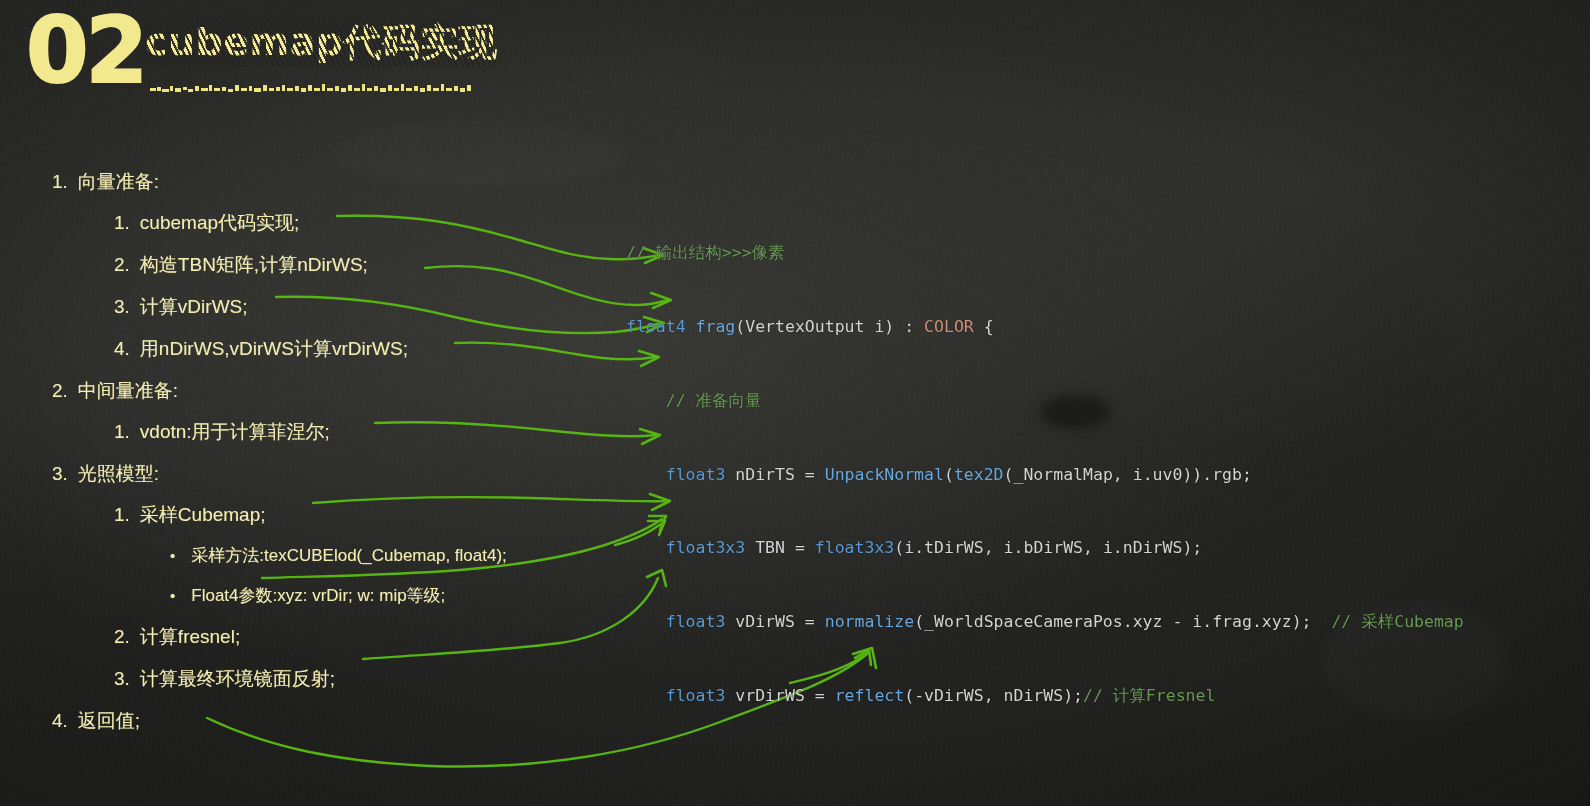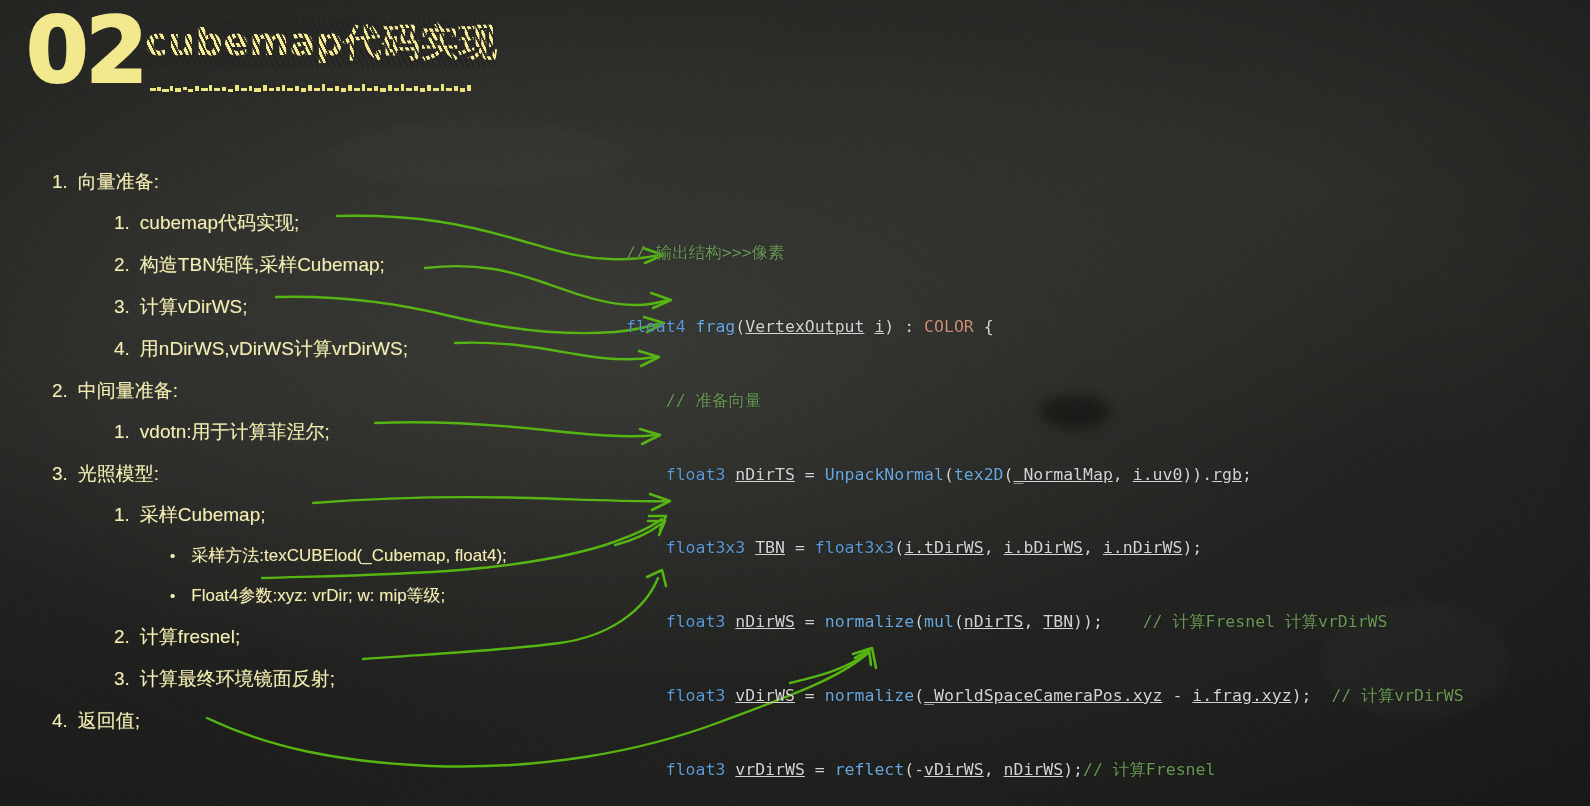--- a/index.html
+++ b/index.html
@@ -126,21 +126,21 @@
     font-size: 16.5px;
     line-height: 24.6px;
     white-space: pre;
     color: #d4d4d4;
     text-shadow: 0 0 1px rgba(0,0,0,0.6);
   }
   .code .ln { height: 24.6px; }
   .cm  { color: #6a9955; margin-top: 36px; }
   .ty  { color: #5b9bd5; }
   .fn  { color: #6aa9e0; }
-  .id  { color: #d4d4d4; text-decoration: underline; }
+  .id  { color: #d4d4d4; }
   .op  { color: #d4d4d4; }
   .ret { color: #ce9178; }
 
   
   .arrows {
     position: absolute;
     inset: 0;
     z-index: 4;
     pointer-events: none;
   }
@@ -295,21 +295,21 @@
       <span>向量准备:</span>
     </div>
 
     <div class="li lvl2">
       <span class="marker">1.</span>
       <span>cubemap代码实现;</span>
     </div>
 
     <div class="li lvl2">
       <span class="marker">2.</span>
-      <span>构造TBN矩阵,采样Cubemap;</span>
+      <span>构造TBN矩阵,计算nDirWS;</span>
     </div>
 
     <div class="li lvl2">
       <span class="marker">3.</span>
       <span>计算vDirWS;</span>
     </div>
 
     <div class="li lvl2">
       <span class="marker">4.</span>
       <span>用nDirWS,vDirWS计算vrDirWS;</span>
@@ -361,22 +361,21 @@
     </div>
 
   </div>
 
   <div class="code">
     <div class="ln"><span class="cm">// 输出结构&gt;&gt;&gt;像素</span></div>
     <div class="ln"><span class="ty">float4</span> <span class="fn">frag</span><span class="op">(</span><span class="id">VertexOutput</span> <span class="id">i</span><span class="op">)</span> <span class="op">:</span> <span class="ret">COLOR</span> <span class="op">{</span></div>
     <div class="ln">    <span class="cm">// 准备向量</span></div>
     <div class="ln">    <span class="ty">float3</span> <span class="id">nDirTS</span> <span class="op">=</span> <span class="fn">UnpackNormal</span><span class="op">(</span><span class="fn">tex2D</span><span class="op">(</span><span class="id">_NormalMap</span><span class="op">,</span> <span class="id">i.uv0</span><span class="op">)).</span><span class="id">rgb</span><span class="op">;</span></div>
     <div class="ln">    <span class="ty">float3x3</span> <span class="id">TBN</span> <span class="op">=</span> <span class="ty">float3x3</span><span class="op">(</span><span class="id">i.tDirWS</span><span class="op">,</span> <span class="id">i.bDirWS</span><span class="op">,</span> <span class="id">i.nDirWS</span><span class="op">);</span></div>
-    <div class="ln">    <span class="ty">float3</span> <span class="id">nDirWS</span> <span class="op">=</span> <span class="fn">normalize</span><span class="op">(</span><span class="fn">mul</span><span class="op">(</span><span class="id">nDirTS</span><span class="op">,</span> <span class="id">TBN</span><span class="op">));</span>    <span class="cm">// 计算Fresnel 计算vrDirWS</span></div>
-    <div class="ln">    <span class="ty">float3</span> <span class="id">vDirWS</span> <span class="op">=</span> <span class="fn">normalize</span><span class="op">(</span><span class="id">_WorldSpaceCameraPos.xyz</span> <span class="op">-</span> <span class="id">i.frag.xyz</span><span class="op">);</span>  <span class="cm">// 计算vrDirWS</span></div>
+    <div class="ln">    <span class="ty">float3</span> <span class="id">vDirWS</span> <span class="op">=</span> <span class="fn">normalize</span><span class="op">(</span><span class="id">_WorldSpaceCameraPos.xyz</span> <span class="op">-</span> <span class="id">i.frag.xyz</span><span class="op">);</span>  <span class="cm">// 采样Cubemap</span></div>
     <div class="ln">    <span class="ty">float3</span> <span class="id">vrDirWS</span> <span class="op">=</span> <span class="fn">reflect</span><span class="op">(-</span><span class="id">vDirWS</span><span class="op">,</span> <span class="id">nDirWS</span><span class="op">);</span><span class="cm">// 计算Fresnel</span></div>
     
     
     
     
     
     
     
     
     

